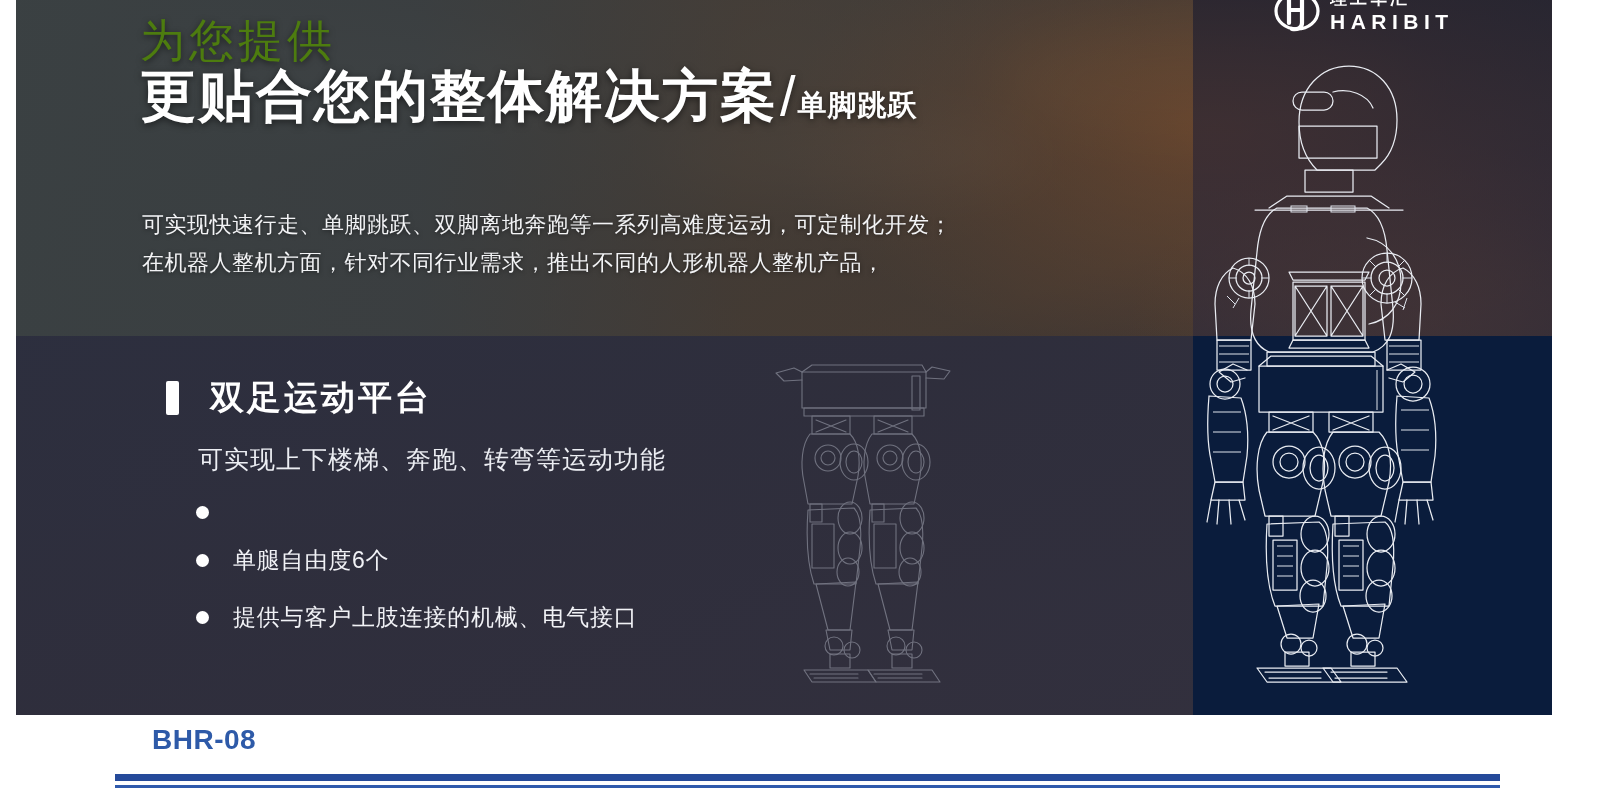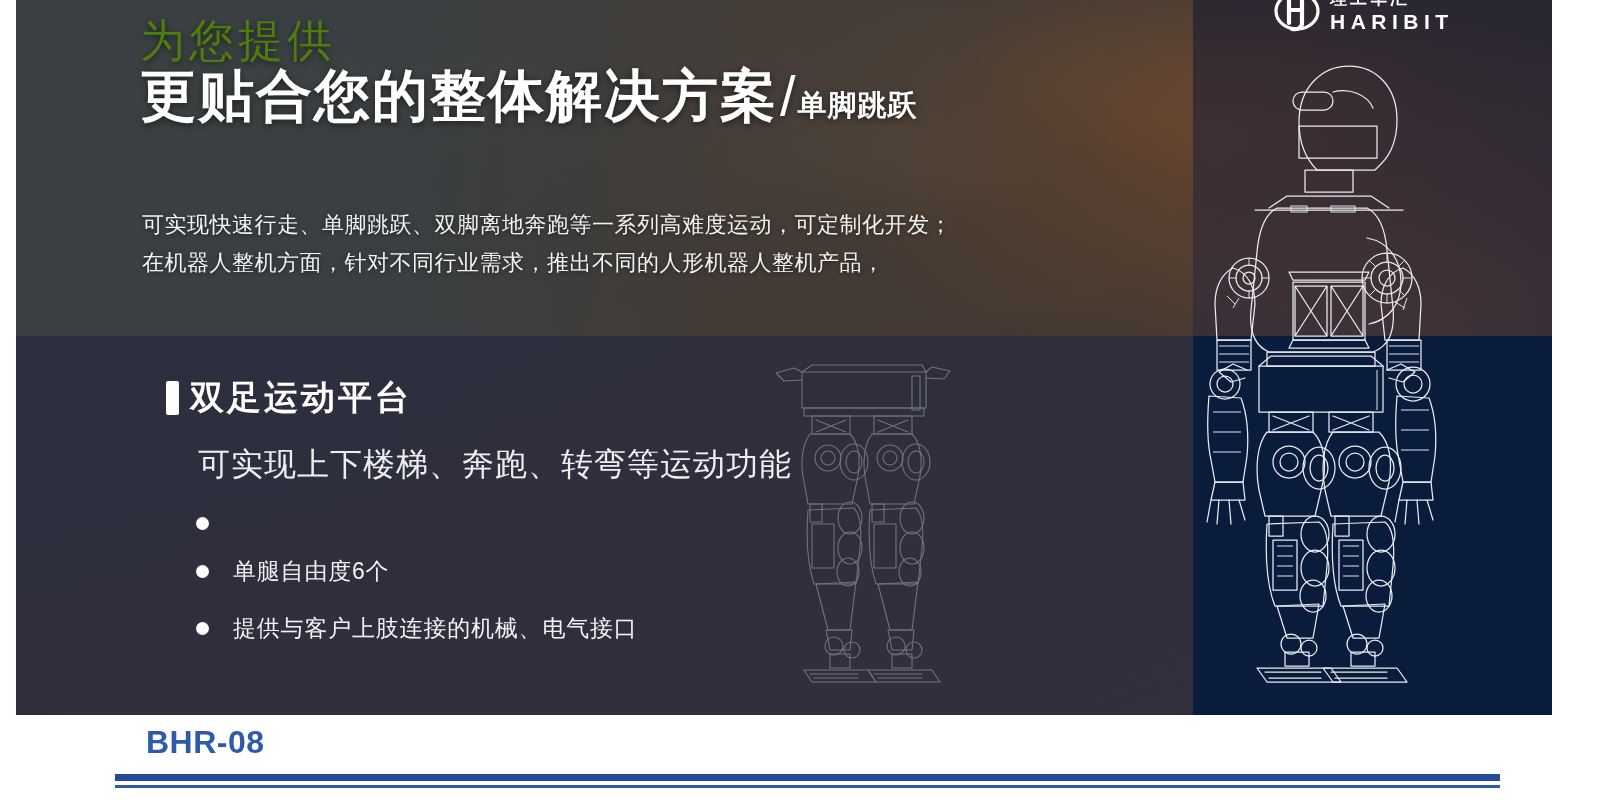--- a/index.html
+++ b/index.html
@@ -75,30 +75,30 @@
       padding-bottom:6px;text-shadow:0 2px 6px rgba(0,0,0,.55);}
 
   .lead{position:absolute;left:126px;top:206px;width:1010px;color:#f2f3f5;
         font-size:22px;line-height:1.72;letter-spacing:.5px;text-shadow:0 1px 4px rgba(0,0,0,.5);}
   .lead div{white-space:nowrap;}
 
   
   .sec{position:absolute;left:150px;top:375px;width:760px;}
   .sec-title{display:flex;align-items:center;}
   .tick{width:13px;height:34px;background:#ffffff;border-radius:2px;margin-right:11px;}
-  .sec-title-txt{font-size:34px;font-weight:700;color:#ffffff;letter-spacing:3px;}
-  .sec-sub{margin-top:22px;margin-left:32px;font-size:32px;color:#eceef3;letter-spacing:1px;}
+  .sec-title-txt{font-size:34px;font-weight:700;color:#ffffff;letter-spacing:3px;margin-left:20px;}
+  .sec-sub{margin-top:22px;margin-left:32px;font-size:25px;color:#eceef3;letter-spacing:1px;}
   .bullets{margin-top:30px;margin-left:30px;}
   .bl{display:flex;align-items:center;margin-bottom:26px;}
   .dot{width:13px;height:13px;border-radius:50%;background:#ffffff;flex:0 0 13px;margin-right:24px;}
   .bl-txt{font-size:23px;color:#f1f2f6;letter-spacing:.8px;}
 
   
   .footer{position:absolute;left:0;top:715px;width:1600px;height:85px;background:#fff;}
-  .code{position:absolute;left:146px;top:9px;font-size:32px;font-weight:700;color:#2e5aa8;letter-spacing:.5px;}
+  .code{position:absolute;left:152px;top:9px;font-size:28px;font-weight:700;color:#2e5aa8;letter-spacing:.5px;}
   .rule-a{position:absolute;left:115px;top:59px;width:1385px;height:7px;background:#254a9a;}
   .rule-b{position:absolute;left:115px;top:70px;width:1385px;height:3px;background:#2f5aac;}
 </style>
 </head>
 <body>
 
 <div class="slide">
 
   <div class="hero">
     <div class="hero-photo"></div>

